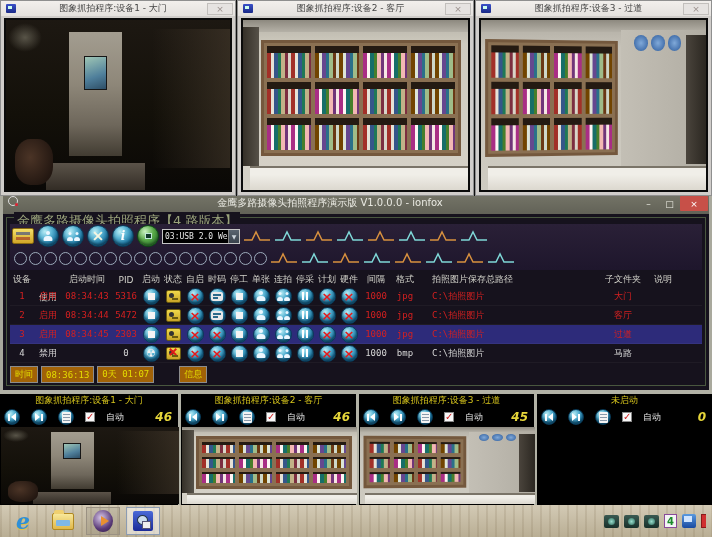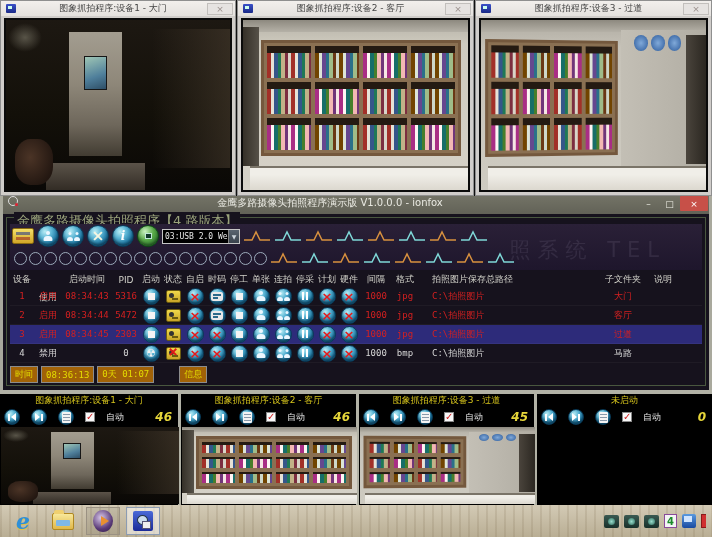--- a/index.html
+++ b/index.html
@@ -265,21 +265,20 @@
       <span class="main-title">金鹰多路摄像头拍照程序演示版 V1.0.0.0 - ionfox</span>
       <span class="wbtn">–</span>
       <span class="wbtn">□</span>
       <span class="wbtn close">×</span>
     </div>
     <div class="main-client">
       <div class="groupbox">
         <span class="gb-legend">金鹰多路摄像头拍照程序【4 路版本】</span>
 
         <div class="toolbar">
-          <div class="watermark">照系统  TEL</div>
           <div class="tb-row">
             <span class="tb-folder"></span>
             <button class="circ-btn lg">
                 <span class="g-person"></span>
               </button>
             <button class="circ-btn lg">
                 <span class="g-people">
                   <i></i>
                   <i></i>
                 </span>

